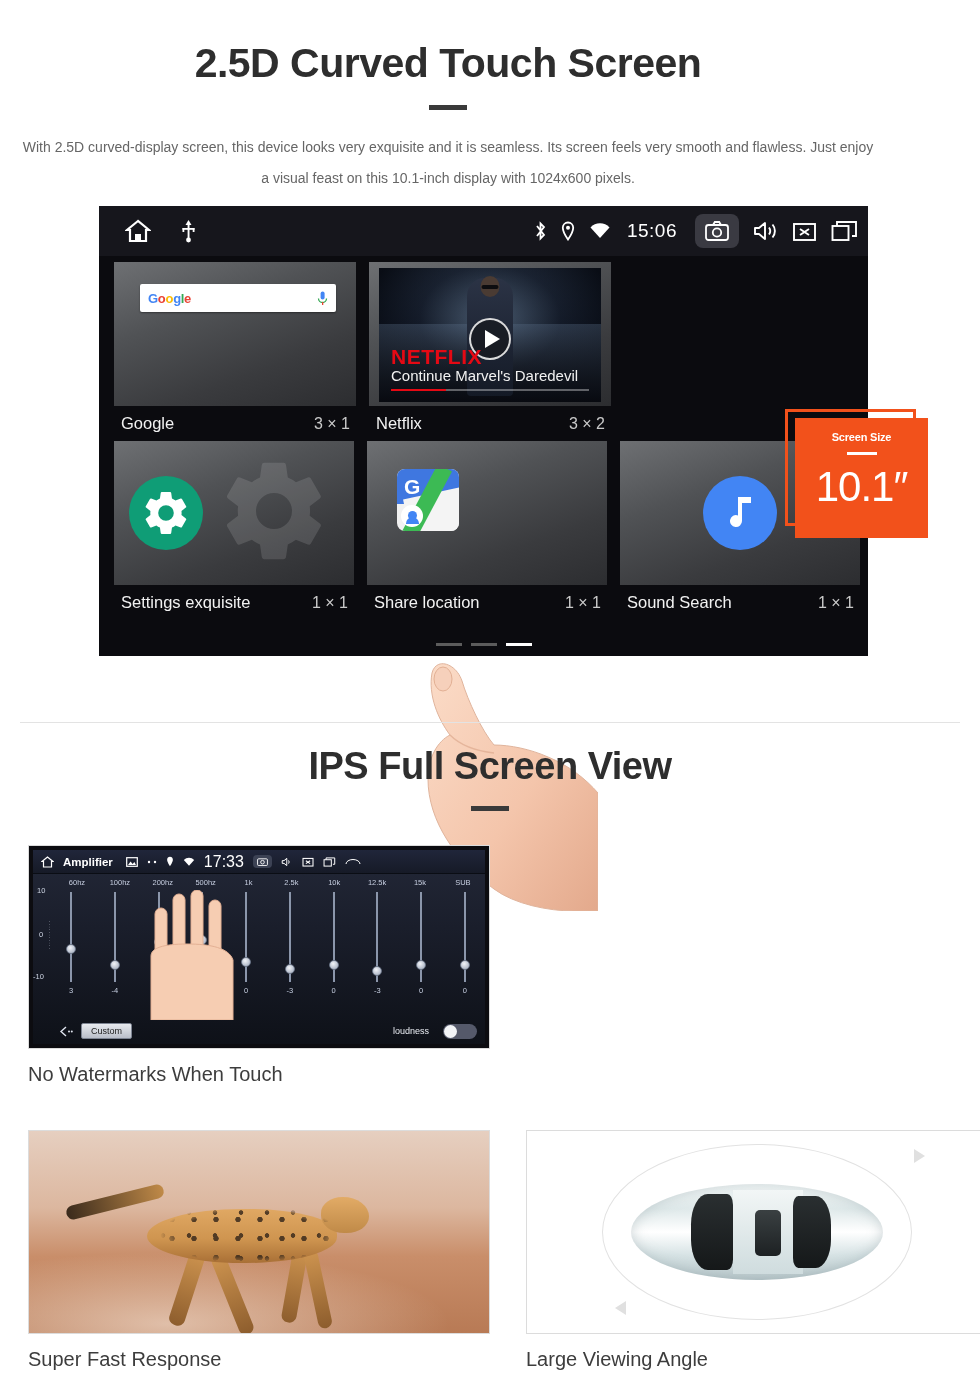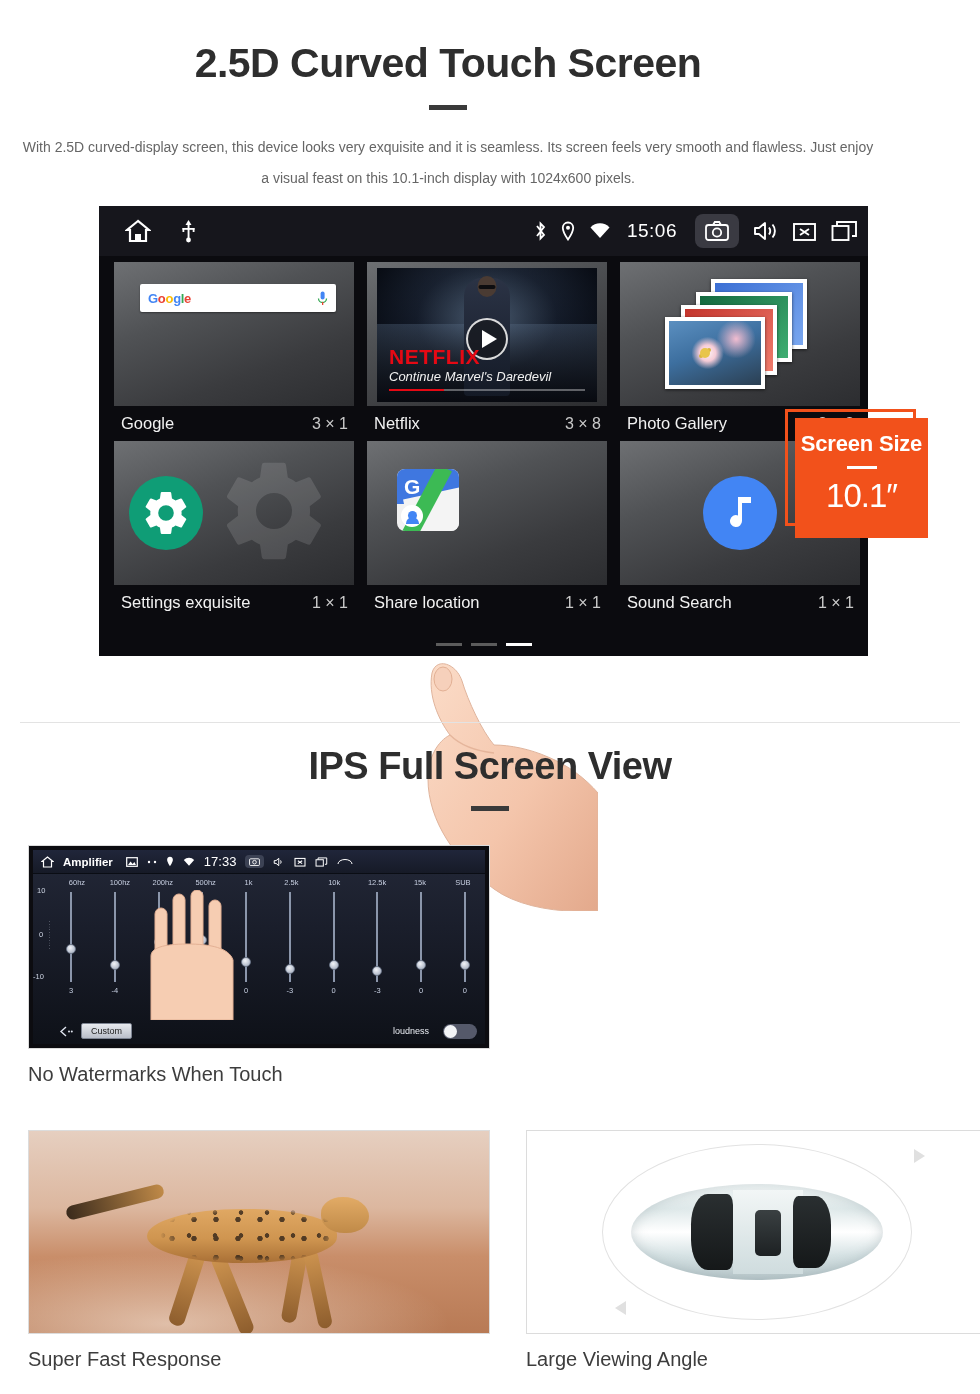--- a/index.html
+++ b/index.html
@@ -131,21 +131,21 @@
     content: ""; border-left: 15px solid #fff;
     border-top: 9px solid transparent; border-bottom: 9px solid transparent;
     margin-left: 5px;
   }
   .nf-brand {
     position: absolute; left: 12px; bottom: 33px;
     color: #E50914; font-size: 21px; font-weight: bold; letter-spacing: .5px;
   }
   .nf-sub {
     position: absolute; left: 12px; bottom: 18px;
-    color: #f1f1f1; font-size: 13px; font-style: italic;
+    color: #f1f1f1; font-size: 15px;
   }
   .nf-bar {
     position: absolute; left: 12px; right: 12px; bottom: 11px;
     height: 2px; background: rgba(255,255,255,.35);
   }
   .nf-bar i { display: block; height: 2px; width: 28%; background: #E50914; }
 
   
   .pg { position: absolute; left: 50%; top: 50%; transform: translate(-50%,-50%); width: 150px; height: 110px; }
   .pcard {
@@ -232,23 +232,23 @@
     position: absolute; left: 785px; top: 203px;
     width: 131px; height: 117px;
     border: 3px solid #F2511B;
   }
   .badge {
     position: absolute; left: 795px; top: 212px;
     width: 133px; height: 120px;
     background: #F2511B; color: #fff;
     text-align: center;
   }
-  .badge .bt { font-size: 22px; font-weight: bold; padding-top: 13px; letter-spacing: -0.2px; }
+  .badge .bt { font-size: 11px; font-weight: bold; padding-top: 13px; letter-spacing: -0.2px; }
   .badge .bl { width: 30px; height: 3px; background: #fff; margin: 9px auto 0; }
-  .badge .bv { font-size: 33px; font-weight: 400; margin-top: 8px; letter-spacing: -1px; }
+  .badge .bv { font-size: 42px; font-weight: 400; margin-top: 8px; letter-spacing: -1px; }
 
   .hr {
     position: absolute; left: 20px; top: 722px; width: 940px; height: 1px; background: #e3e3e3;
   }
 
   
   .sec2 { position: absolute; top: 745px; left: 0; width: 980px; }
   .h2 {
     text-align: center; font-size: 38px; font-weight: bold; color: #2e2e2e;
     letter-spacing: -0.5px;
@@ -294,21 +294,21 @@
     width:100%; height:100%;
     background: linear-gradient(180deg,#232838 0%, #1a1e2b 40%, #0e1118 100%);
     position: relative; overflow:hidden;
   }
   .amp-top {
     height: 24px; background: linear-gradient(180deg,#20263a,#161a27);
     display:flex; align-items:center; gap:9px; padding: 0 8px;
     border-bottom: 1px solid #0a0d14;
   }
   .amp-title { color:#fff; font-size:11.5px; font-weight:bold; margin-right:4px;}
-  .amp-clock { color:#fff; font-size:13px; }
+  .amp-clock { color:#fff; font-size:16px; }
   .amp-cam { background:#3c4254; border-radius:4px; padding:2px 4px; line-height:0;}
   .amp-body { position:absolute; left:0; right:0; top:24px; bottom:0; display:flex; }
   .amp-side {
     width: 44px; padding-top: 6px; text-align:center;
     border-right: 1px solid #1b2030;
   }
   .amp-side .sl { color:#5a9ae0; font-size:9px; margin-top:1px; }
   .amp-side .sl2 { color:#ced4e3; font-size:9px; margin-top:1px; }
   .amp-main { flex:1; position:relative; padding: 4px 6px 0 6px;}
   .freqs { display:flex; justify-content:space-between; padding: 0 4px 0 26px;}
@@ -510,46 +510,24 @@
                   <div class="nf-play"></div>
                   <div class="nf-brand">NETFLIX</div>
                   <div class="nf-sub">Continue Marvel's Daredevil</div>
                   <div class="nf-bar">
                       <i></i>
                     </div>
                 </div>
               </div>
               <div class="tile-lbl">
                 <span>Netflix</span>
-                <span class="sz">3 × 8</span>
+                <span class="sz">3 × 2</span>
               </div>
             </div>
 
-            <div class="cell">
-              <div class="tile">
-                <div class="pg">
-                  <div class="pcard pc1">
-                      <i></i>
-                    </div>
-                  <div class="pcard pc2">
-                      <i></i>
-                    </div>
-                  <div class="pcard pc3">
-                      <i></i>
-                    </div>
-                  <div class="pcard pc4">
-                      <i></i>
-                    </div>
-                </div>
-              </div>
-              <div class="tile-lbl">
-                <span>Photo Gallery</span>
-                <span class="sz">2 × 2</span>
-              </div>
-            </div>
           </div>
 
           <div class="row">
 
             <div class="cell">
               <div class="tile">
                 <span class="gear-ghost">
                   <svg width="120" height="120" viewBox="0 0 24 24">
                       <path fill="#fff" d="M19.14 12.94a7.07 7.07 0 0 0 0-1.88l2.03-1.58a.5.5 0 0 0 .12-.64l-1.92-3.32a.5.5 0 0 0-.6-.22l-2.39.96a7.3 7.3 0 0 0-1.62-.94l-.36-2.54a.5.5 0 0 0-.5-.42h-3.84a.5.5 0 0 0-.5.42l-.36 2.54c-.59.24-1.13.56-1.62.94l-2.39-.96a.5.5 0 0 0-.6.22L2.67 8.84a.5.5 0 0 0 .12.64l2.03 1.58a7.07 7.07 0 0 0 0 1.88l-2.03 1.58a.5.5 0 0 0-.12.64l1.92 3.32c.13.22.39.3.6.22l2.39-.96c.5.38 1.03.7 1.62.94l.36 2.54c.04.24.25.42.5.42h3.84c.25 0 .46-.18.5-.42l.36-2.54c.59-.24 1.13-.56 1.62-.94l2.39.96c.22.08.47 0 .6-.22l1.92-3.32a.5.5 0 0 0-.12-.64ZM12 15.6A3.6 3.6 0 1 1 15.6 12 3.6 3.6 0 0 1 12 15.6Z"></path>
                     </svg>

